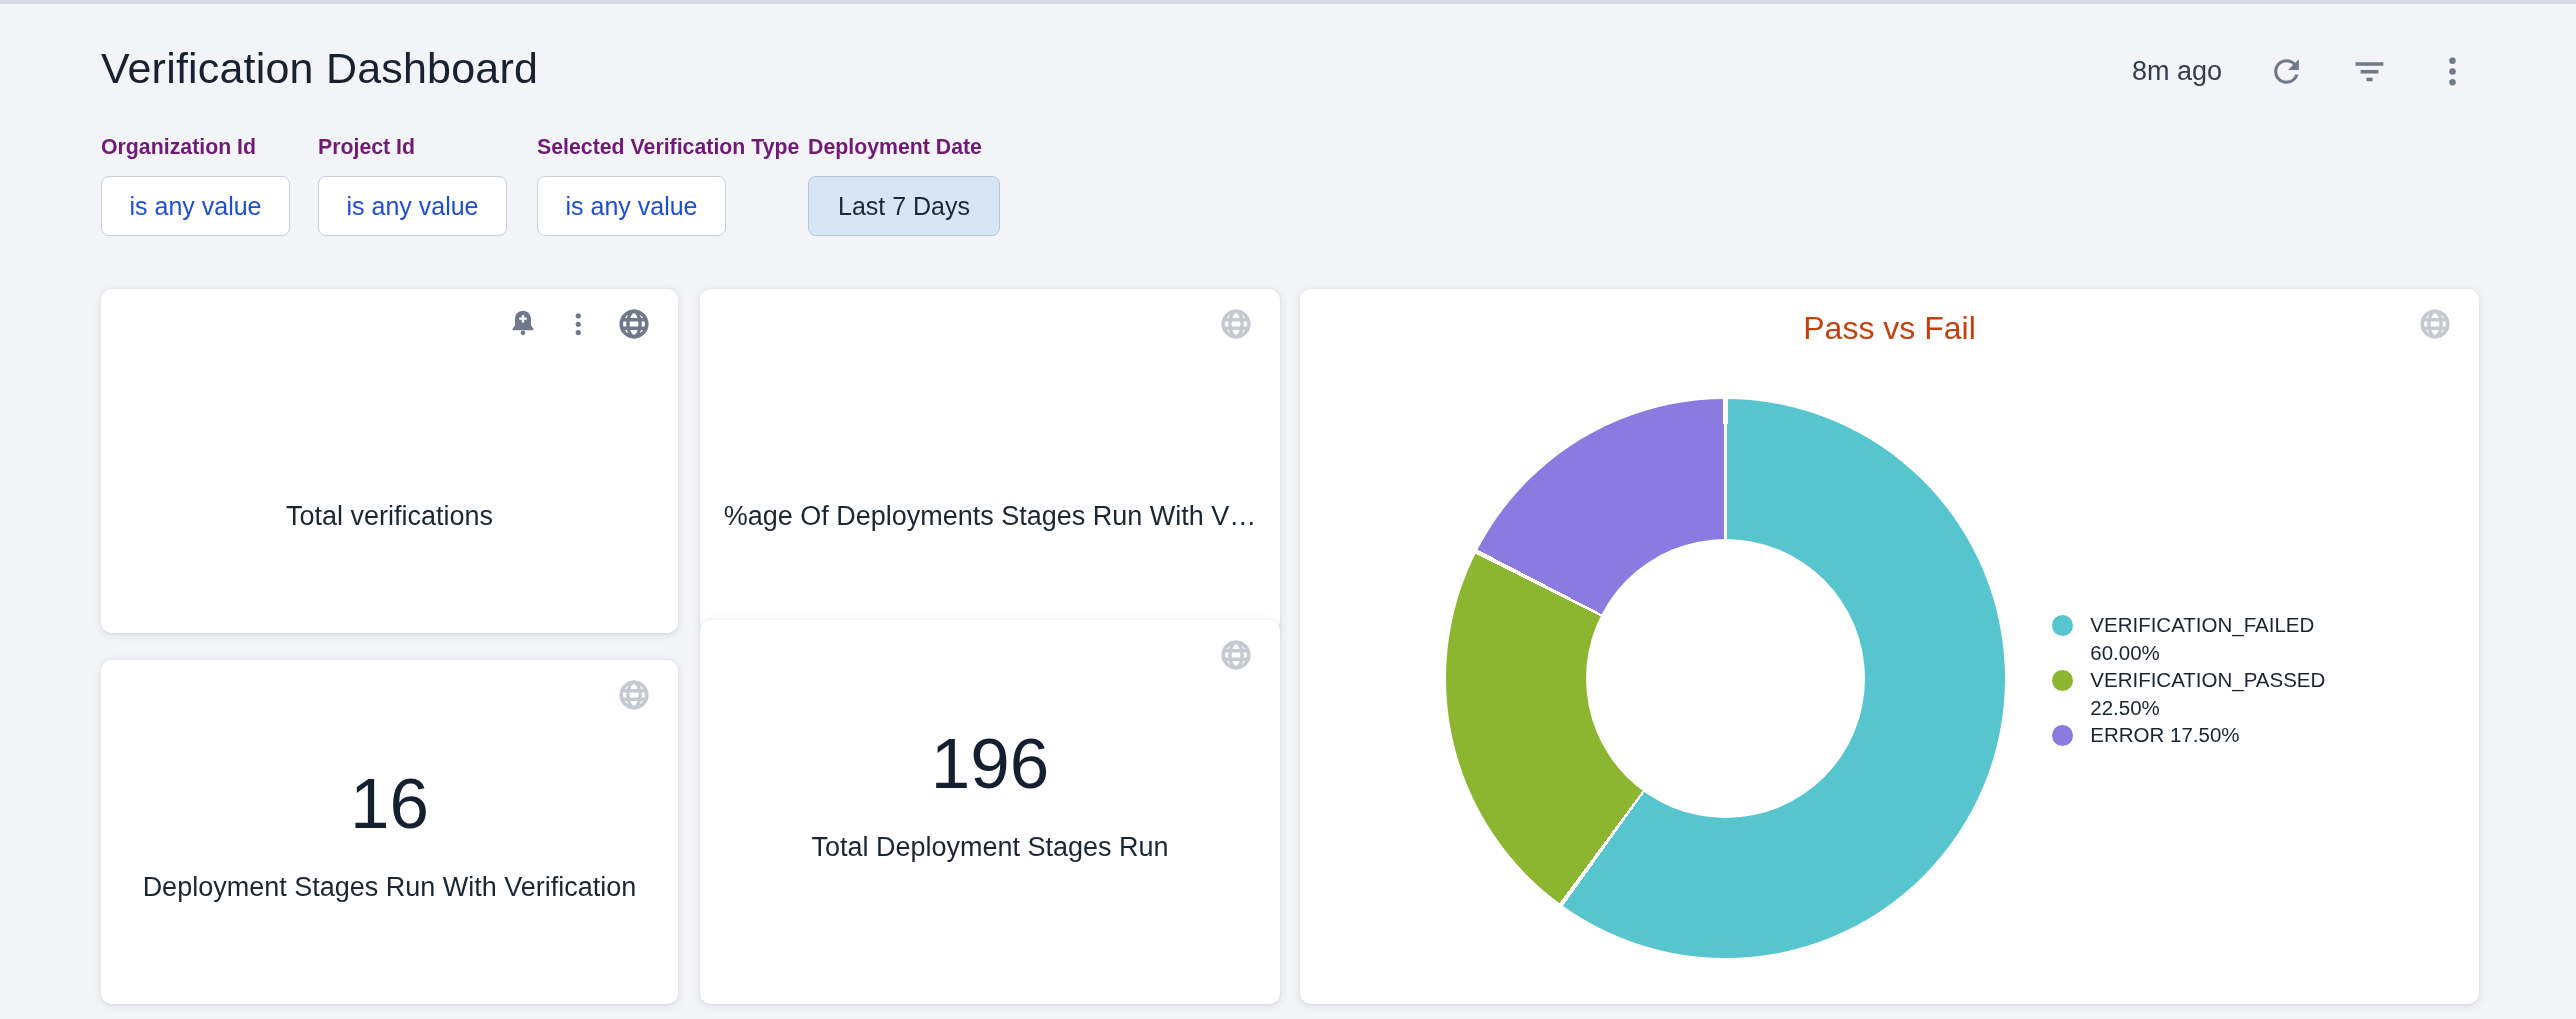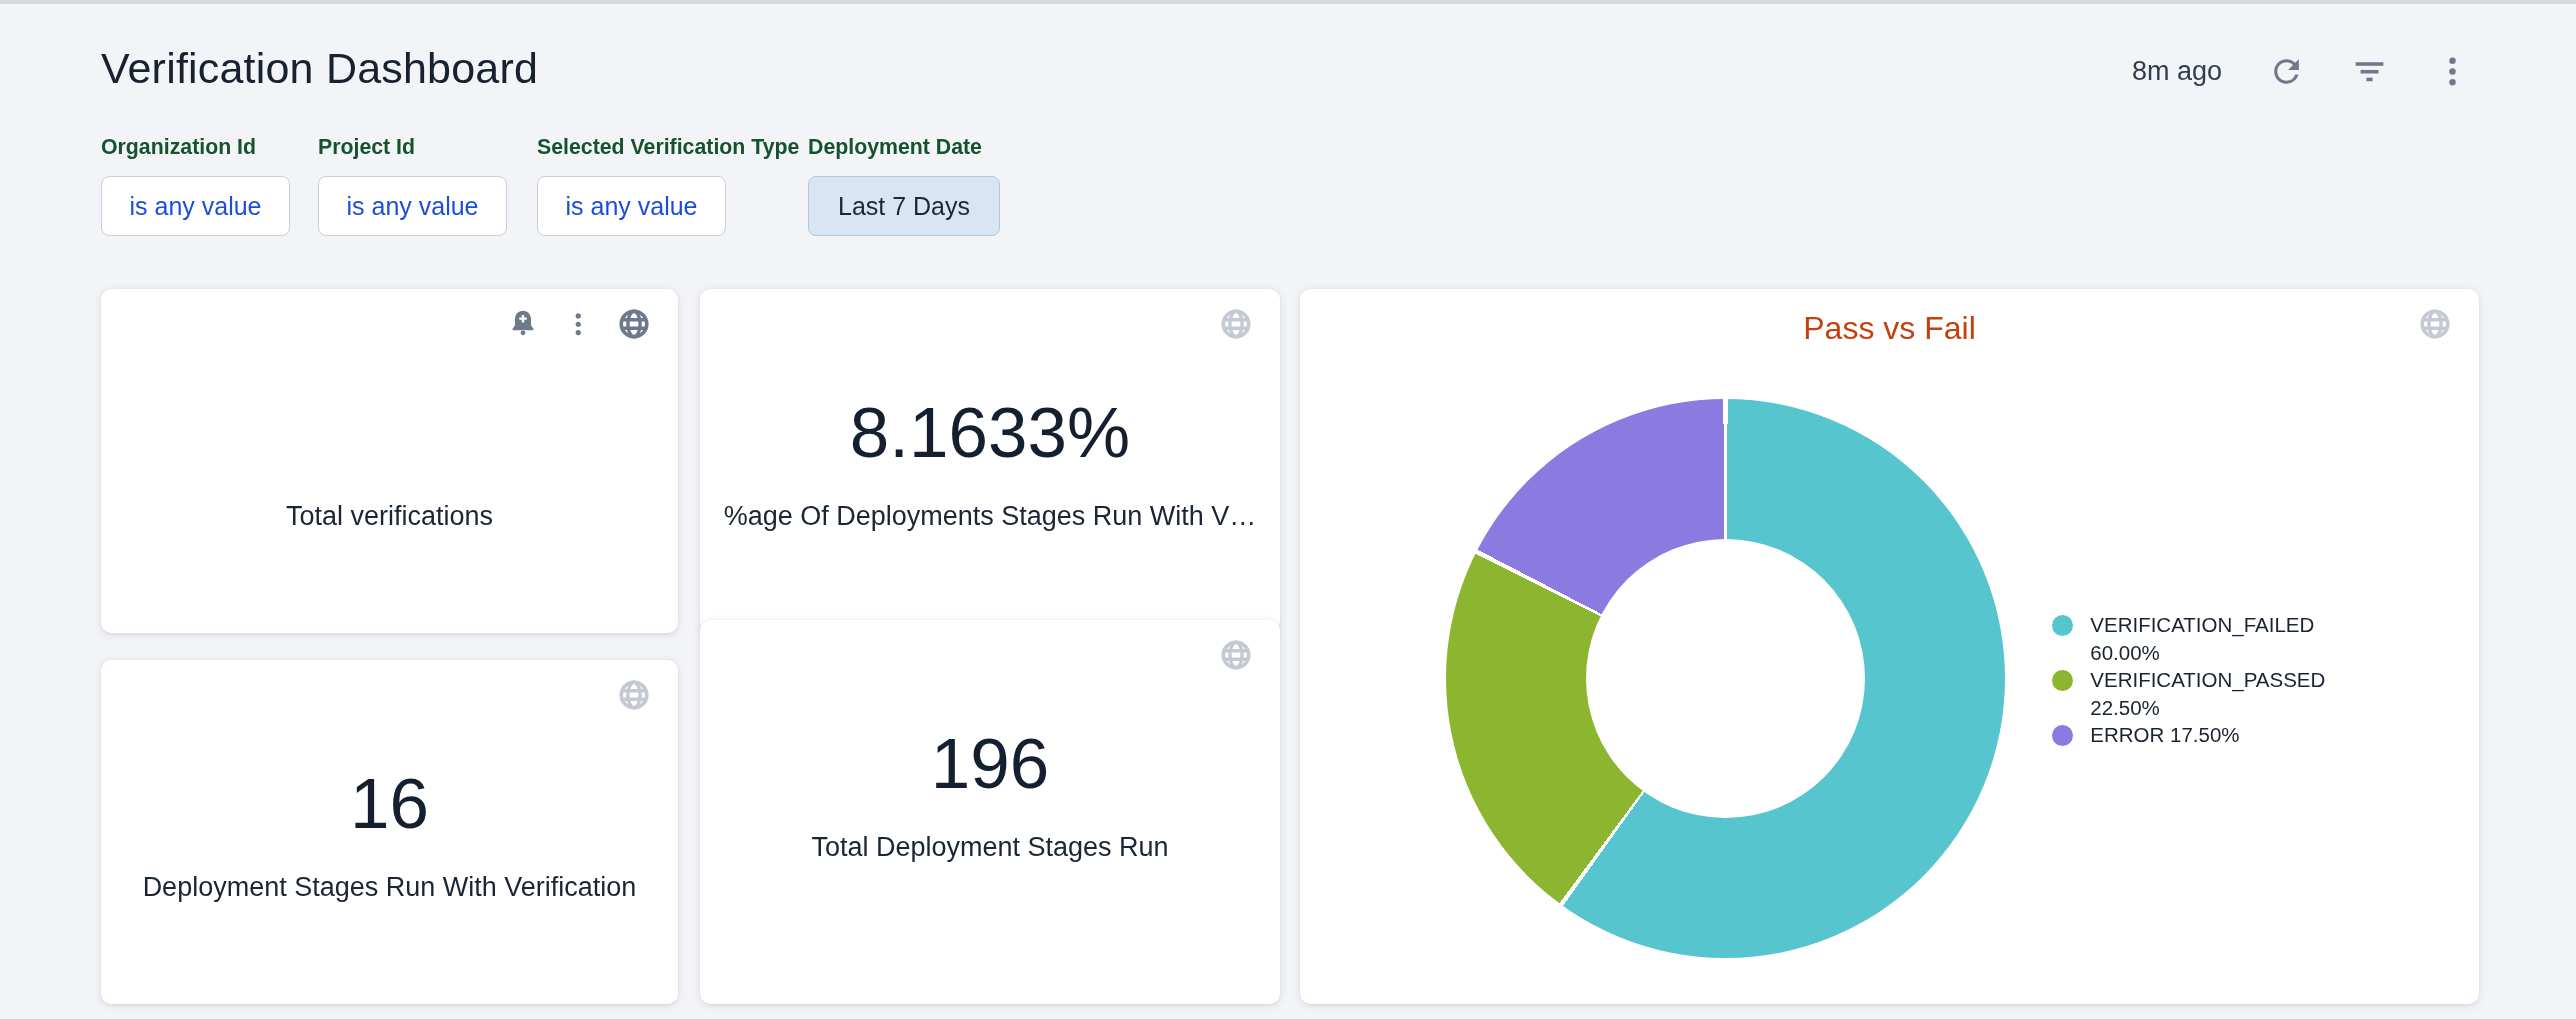--- a/index.html
+++ b/index.html
@@ -21,21 +21,21 @@
   .header-actions {
     position:absolute; right:105px; top:50px; height:43px;
     display:flex; align-items:center; gap:46px;
   }
   .last-refresh { font-size:27px; color:#323d4d; }
   .hicon { width:37px; height:37px; color:#6e7989; cursor:pointer; display:inline-flex; }
   .hicon svg { width:100%; height:100%; }
 
   
   .filter-label {
-    position:absolute; top:135px; font-size:21.3px; font-weight:600; color:#14532d;
+    position:absolute; top:135px; font-size:21.3px; font-weight:600; color:#701a75;
   }
   .fl0{left:101px} .fl1{left:318px} .fl2{left:537px} .fl3{left:808px}
   .chip {
     position:absolute; top:176px; height:60px; border-radius:8px;
     background:#ffffff; border:1.8px solid #c9cfd8;
     font-size:25px; color:#1d4ed8; font-family:inherit;
     display:flex; align-items:center; justify-content:center; cursor:pointer;
   }
   .fb0{left:101px; width:189px} .fb1{left:318px; width:189px}
   .fb2{left:537px; width:189px} .fb3{left:808px; width:192px}
@@ -166,21 +166,20 @@
 <div class="card tile1">
   <div class="tile-icons">
     <span class="ticon icon-light">
       <svg viewBox="0 0 24 24" fill="none" stroke="currentColor">
           <circle cx="12" cy="12" r="9" stroke-width="2.6"></circle>
           <ellipse cx="12" cy="12" rx="4.3" ry="9" stroke-width="2.4"></ellipse>
           <path d="M3.6 9h16.8M3.6 15h16.8" stroke-width="2.4"></path>
         </svg>
     </span>
   </div>
-  <div class="stat-value">8.1633%</div>
   <div class="stat-label">%age Of Deployments Stages Run With V…</div>
 </div>
 
 <div class="card tile2">
   <div class="tile-icons">
     <span class="ticon icon-light">
       <svg viewBox="0 0 24 24" fill="none" stroke="currentColor">
           <circle cx="12" cy="12" r="9" stroke-width="2.6"></circle>
           <ellipse cx="12" cy="12" rx="4.3" ry="9" stroke-width="2.4"></ellipse>
           <path d="M3.6 9h16.8M3.6 15h16.8" stroke-width="2.4"></path>

